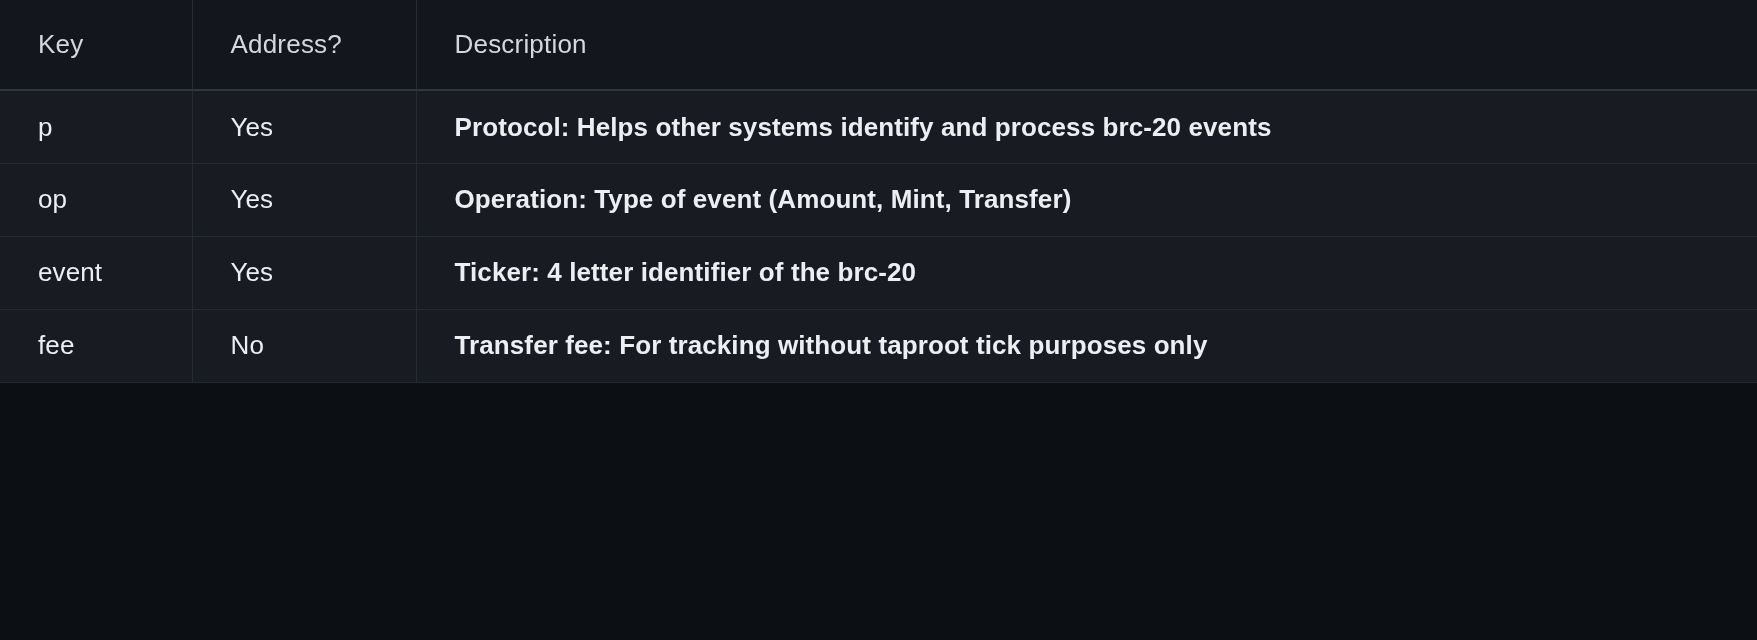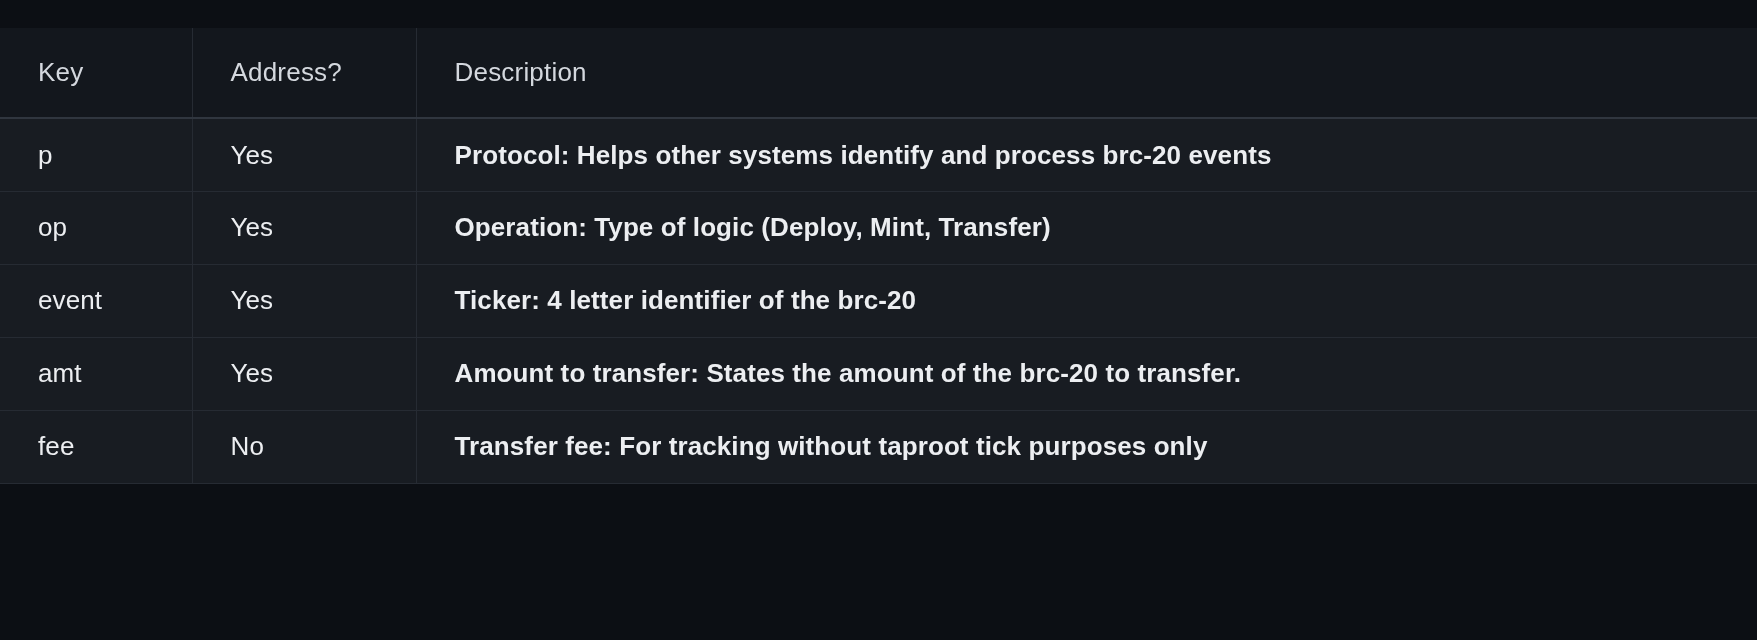--- a/index.html
+++ b/index.html
@@ -56,21 +56,20 @@
     letter-spacing: 6px;
     font-weight: bold;
     color: #6e7884;
   }
 
   
   .tbl-wrap {
     position: absolute;
     left: 0; top: 0;
     width: 1757px;
-    margin-top: 28px;
   }
   table.spec {
     width: 1757px;
     border-collapse: collapse;
     table-layout: fixed;
     background: transparent;
   }
   table.spec col.c-key  { width: 192px; }
   table.spec col.c-req  { width: 224px; }
   table.spec col.c-desc { width: 1341px; }
@@ -145,39 +144,32 @@
           <td>Yes</td>
           <td>
             <span class="desc-line">Protocol: Helps other systems identify and process brc-20 events</span>
           </td>
         </tr>
 
         <tr>
           <td>op</td>
           <td>Yes</td>
           <td>
-            <span class="desc-line">Operation: Type of logic (Deploy, Mint, Transfer)</span>
+            <span class="desc-line">Operation: Type of event (Amount, Mint, Transfer)</span>
           </td>
         </tr>
 
         <tr>
           <td>event</td>
           <td>Yes</td>
           <td>
             <span class="desc-line">Ticker: 4 letter identifier of the brc-20</span>
           </td>
         </tr>
 
-        <tr>
-          <td>amt</td>
-          <td>Yes</td>
-          <td>
-            <span class="desc-line">Amount to transfer: States the amount of the brc-20 to transfer.</span>
-          </td>
-        </tr>
 
 
         <tr>
           <td>fee</td>
           <td>No</td>
           <td>
             <span class="desc-line">Transfer fee: For tracking without taproot tick purposes only</span>
           </td>
         </tr>
 

